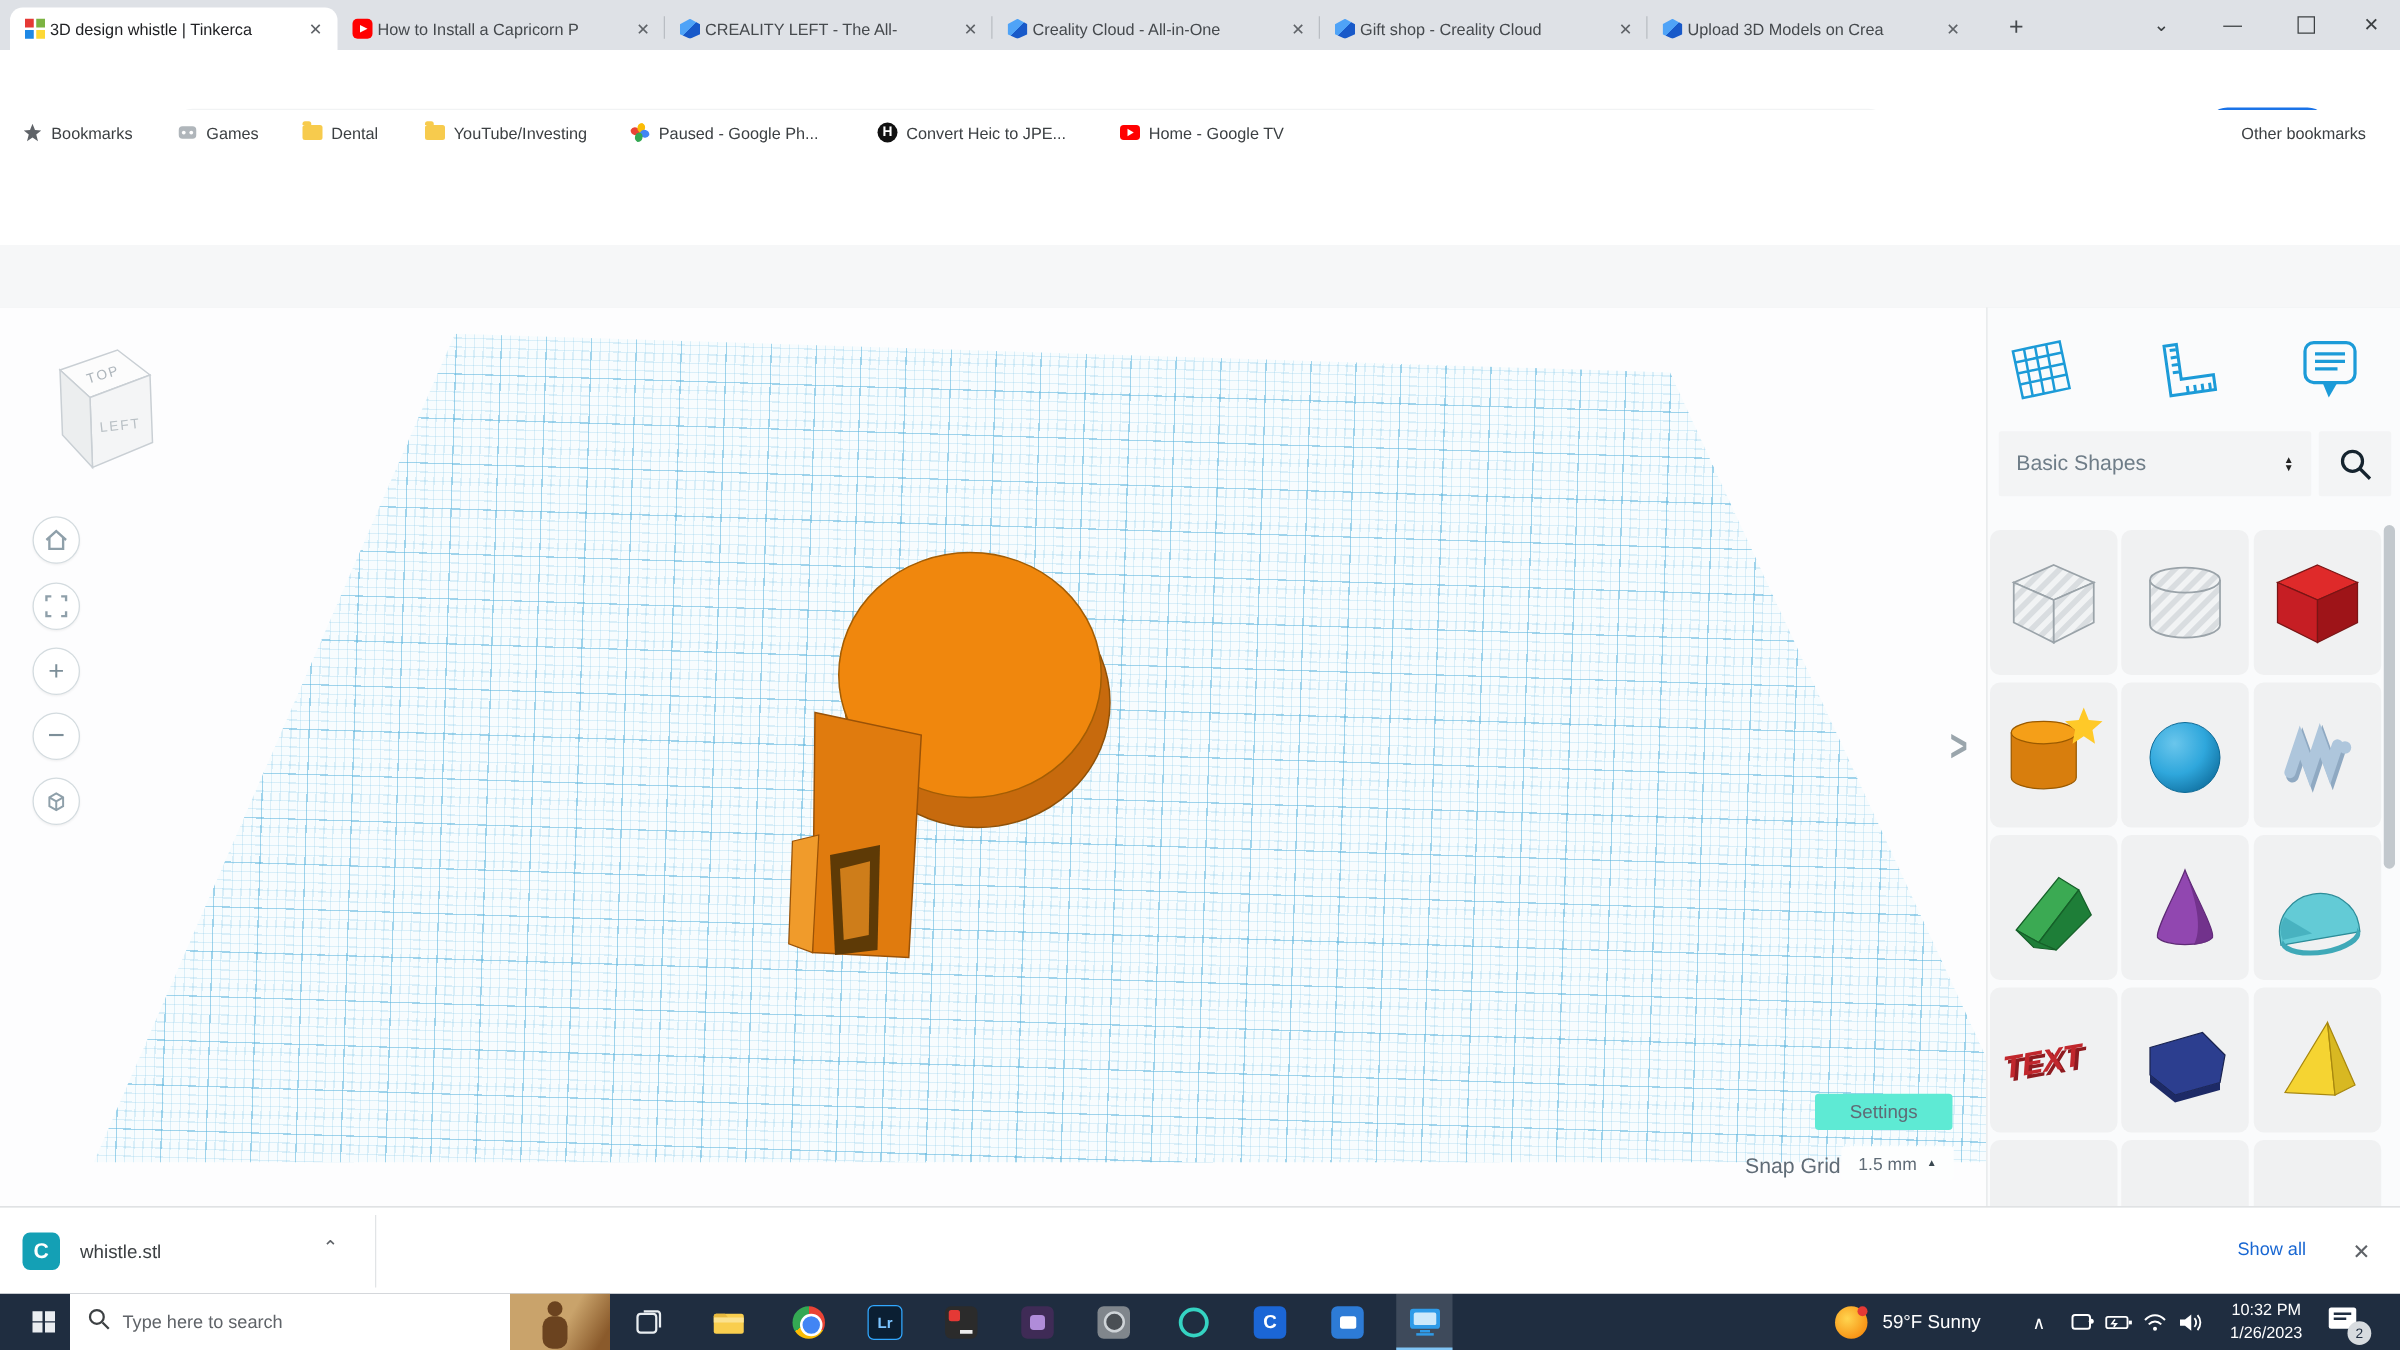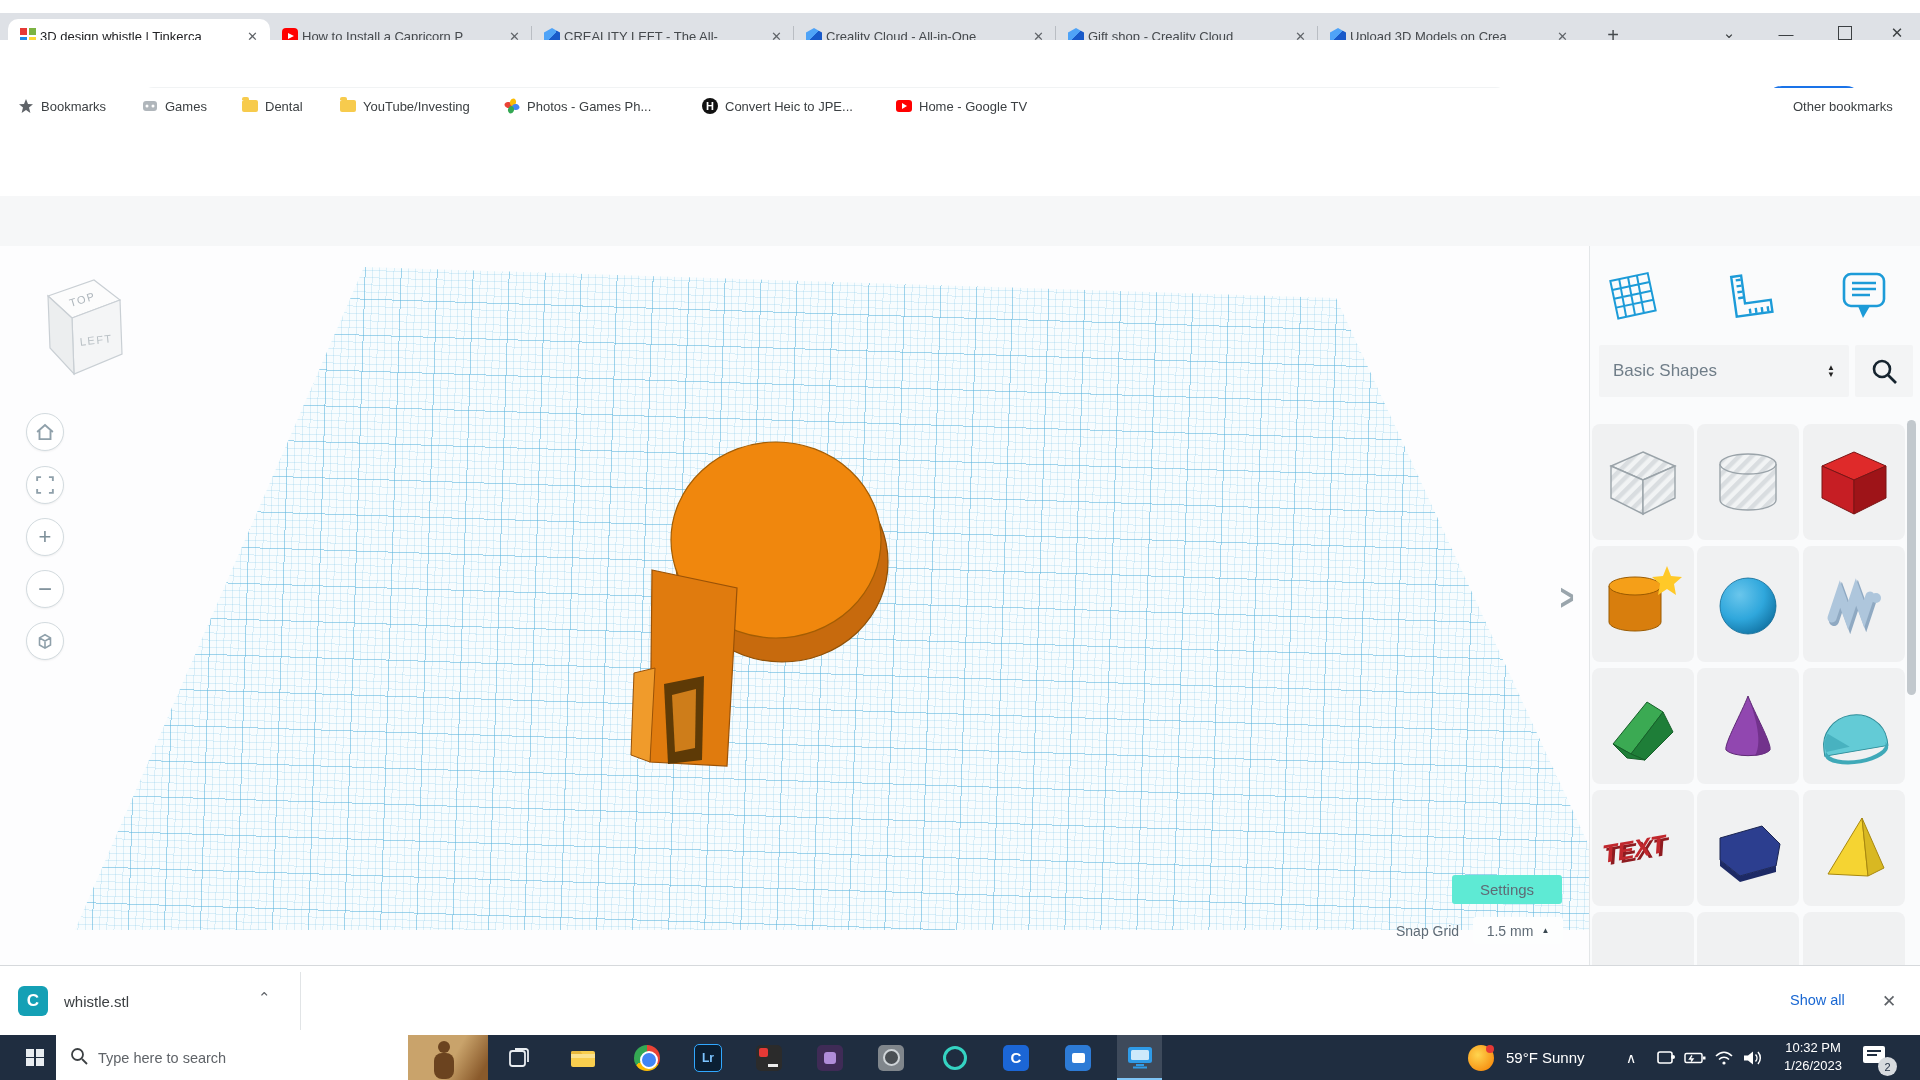--- a/index.html
+++ b/index.html
@@ -1,21 +1,21 @@
 <!DOCTYPE html>
 <html><head>
 <meta charset="utf-8">
 <style>
   html,body{margin:0;padding:0}
   body{width:1920px;height:1080px;overflow:hidden;position:relative;
        font-family:"Liberation Sans",sans-serif;background:#fff;
        -webkit-font-smoothing:antialiased}
   .abs{position:absolute}
   
-  #tabstrip{left:0;top:13px;width:1920px;height:40px;background:#DEE1E6}
+  #tabstrip{left:0;top:0;width:1920px;height:40px;background:#DEE1E6}
   .tab{position:absolute;top:6px;height:34px;width:262px;display:flex;align-items:center;
        padding:0 8px 0 12px;box-sizing:border-box;font-size:13px;color:#45494D}
   .tab.active{background:#fff;border-radius:10px 10px 0 0;color:#202124}
   .tab .title{white-space:nowrap;overflow:hidden;text-overflow:ellipsis;flex:1;margin:0 4px}
   .tab .close{color:#5F6368;font-size:13px;padding:2px 4px;border-radius:8px;cursor:default}
   .tabsep{position:absolute;top:13px;width:1px;height:18px;background:#9AA0A6;opacity:.55}
   .fav{width:16px;height:16px;flex:0 0 16px;position:relative}
   .fav-tc{display:grid;grid-template-columns:7px 7px;grid-template-rows:7px 7px;gap:2px}
   .fav-tc i{display:block}
   .fav-yt{background:#F00;border-radius:4px}
@@ -72,21 +72,21 @@
         repeating-linear-gradient(90deg,rgba(110,190,228,.22) 0 1px,transparent 1px 7.2px),
         repeating-linear-gradient(0deg,rgba(110,190,228,.22) 0 1px,transparent 1px 7.2px);
       background-color:rgba(244,251,254,.6)}
   .vbtn{position:absolute;left:26px;width:36px;height:36px;border-radius:50%;background:#fff;
       border:1px solid #D3DBDF;box-shadow:0 1px 2px rgba(0,0,0,.06);
       display:flex;align-items:center;justify-content:center;color:#7D8F99}
   #collapse-chevron{position:absolute;left:1560px;top:338px;font-size:24px;color:#9AA5AC;
       transform:scaleY(1.5);font-weight:bold}
   #settings-btn{position:absolute;left:1452px;top:629px;width:110px;height:29px;background:#5eead4;
       border-radius:3px;display:flex;align-items:center;justify-content:center;font-size:15px;color:#5F6B76}
-  #snapgrid-label{position:absolute;left:1396px;top:677px;font-size:14px;color:#5F6B76}
+  #snapgrid-label{position:absolute;left:1396px;top:677px;font-size:17px;color:#5F6B76}
   #snapgrid-select{position:absolute;left:1473px;top:671px;width:90px;height:27px;background:#FDFEFE;
       border-radius:3px;display:flex;align-items:center;justify-content:center;gap:8px;font-size:14px;color:#5F6B76}
   #snapgrid-select .tri{font-size:8px;color:#394750}
   
   #panel{left:1589px;top:246px;width:331px;height:789px;background:#FAFBFC;border-left:1px solid #E3E6E8;overflow:hidden}
   .panel-top-ic{position:absolute;top:22px;width:56px;height:56px;display:flex;align-items:center;justify-content:center}
   #cat-select{position:absolute;left:9px;top:99px;width:250px;height:52px;background:#F3F4F5;border-radius:2px;
       display:flex;align-items:center;padding:0 14px;box-sizing:border-box;font-size:17px;color:#6F7D88}
   #cat-select .arrows{margin-left:auto;display:flex;flex-direction:column;font-size:8px;line-height:7px;color:#222}
   #search-btn{position:absolute;left:265px;top:99px;width:58px;height:52px;background:#F3F4F5;border-radius:2px;
@@ -284,21 +284,21 @@
   </div>
   <div class="bm" style="left:504px">
     <span class="ic">
         <svg width="16" height="16" viewBox="0 0 16 16">
           <path d="M8 8 A4 4 0 0 0 0.5 6 A4 4 0 0 0 8 8" fill="#EA4335" transform="rotate(0 8 8)"></path>
           <path d="M8 8 A4 4 0 0 1 10 0.5 A4 4 0 0 1 8 8" fill="#FBBC05"></path>
           <path d="M8 8 A4 4 0 0 1 15.5 10 A4 4 0 0 1 8 8" fill="#4285F4"></path>
           <path d="M8 8 A4 4 0 0 0 6 15.5 A4 4 0 0 0 8 8" fill="#34A853"></path>
         </svg>
       </span>
-    <span>Photos - Games Ph...</span>
+    <span>Paused - Google Ph...</span>
   </div>
   <div class="bm" style="left:702px">
     <span class="ic">
         <span style="width:16px;height:16px;border-radius:50%;background:#111;color:#fff;font-size:11px;font-weight:bold;display:flex;align-items:center;justify-content:center">H</span>
       </span>
     <span>Convert Heic to JPE...</span>
   </div>
   <div class="bm" style="left:896px">
     <span class="ic">
         <span style="width:16px;height:12px;border-radius:3px;background:#F00;position:relative;display:block">

